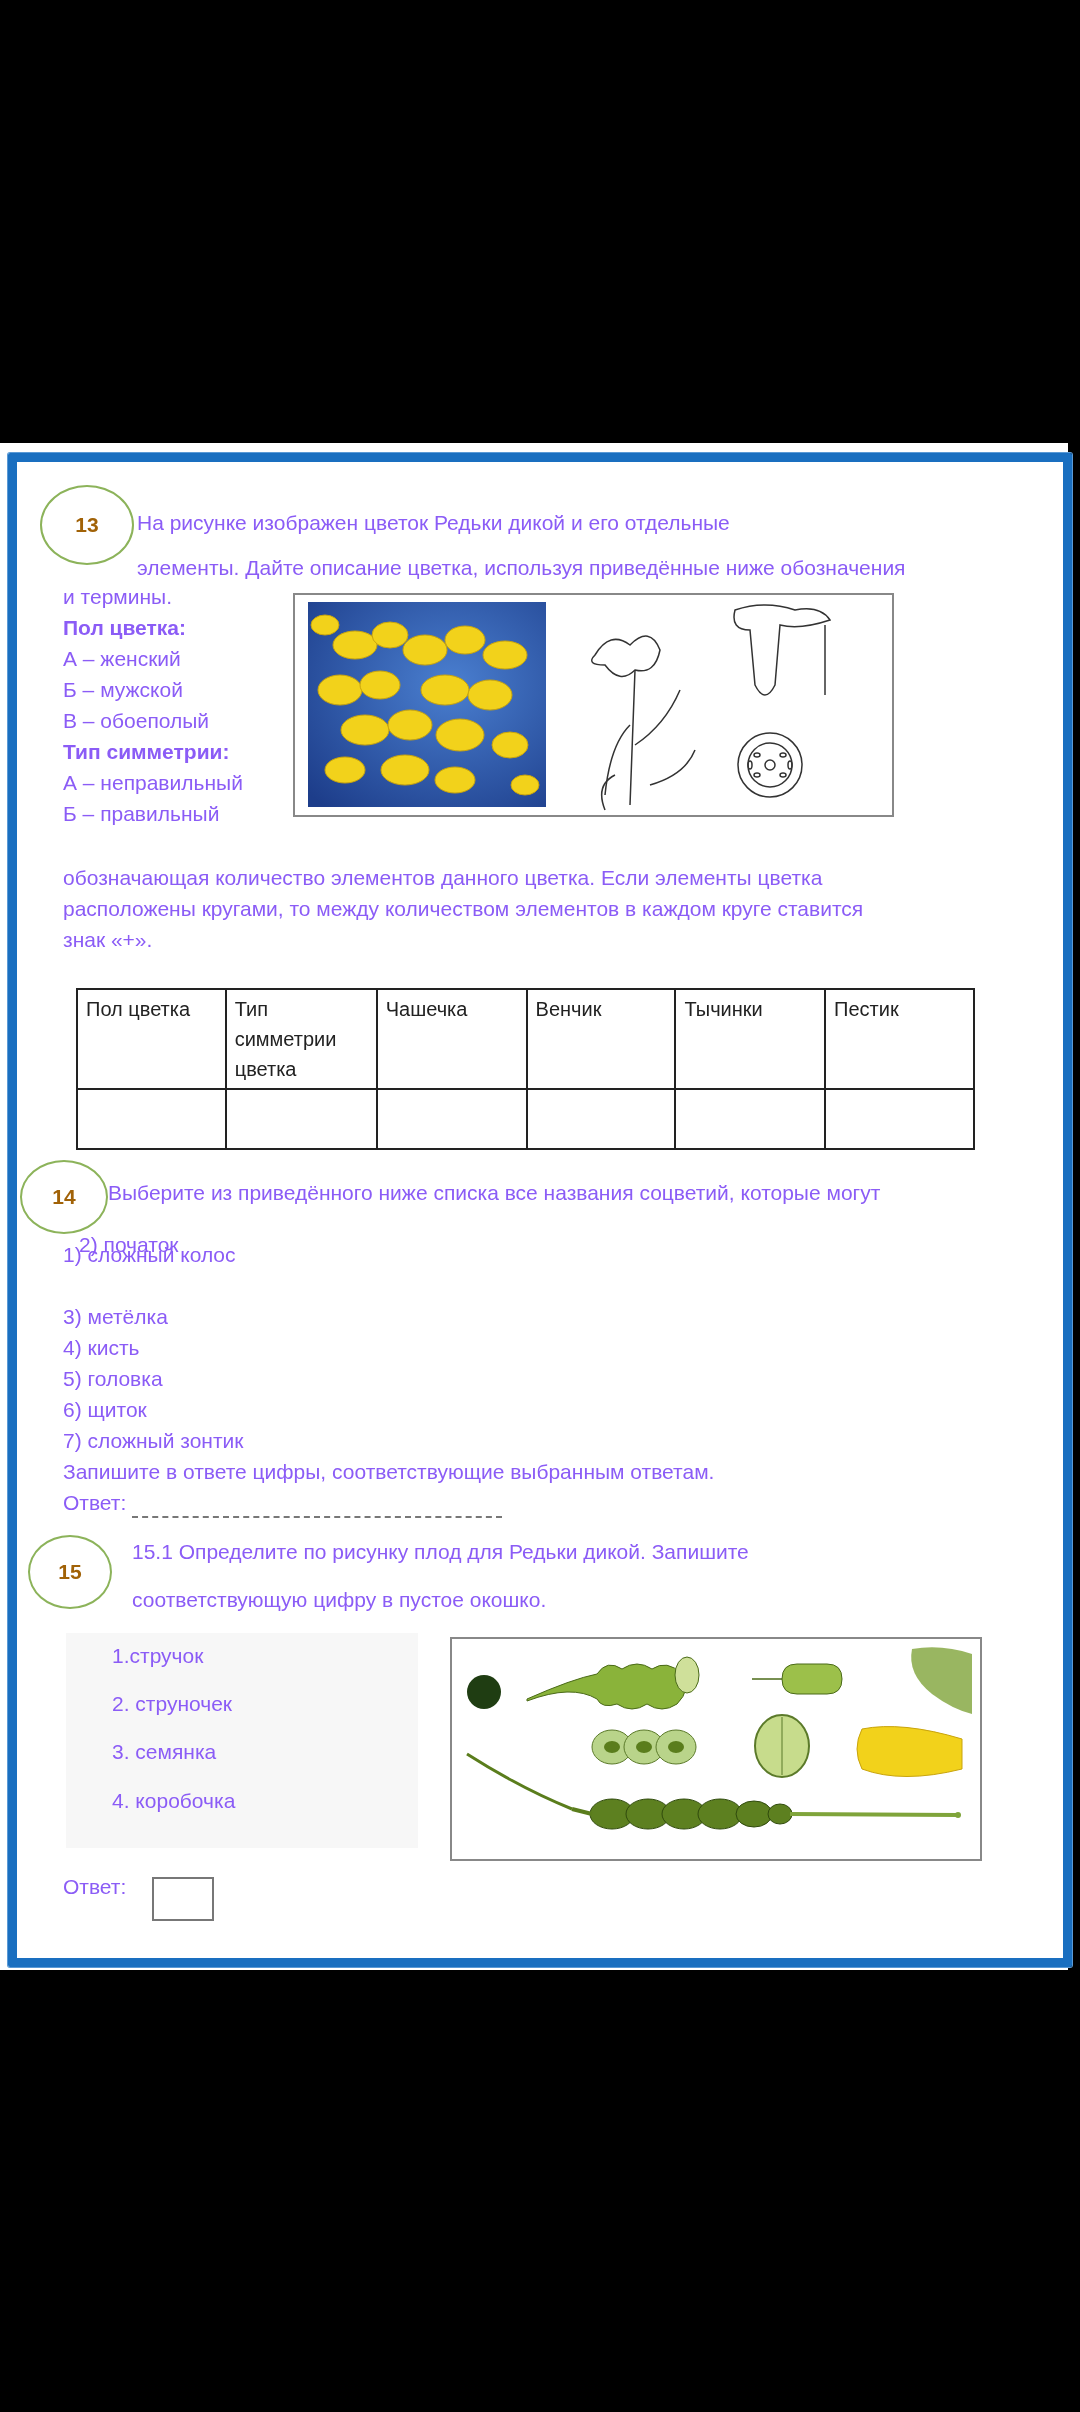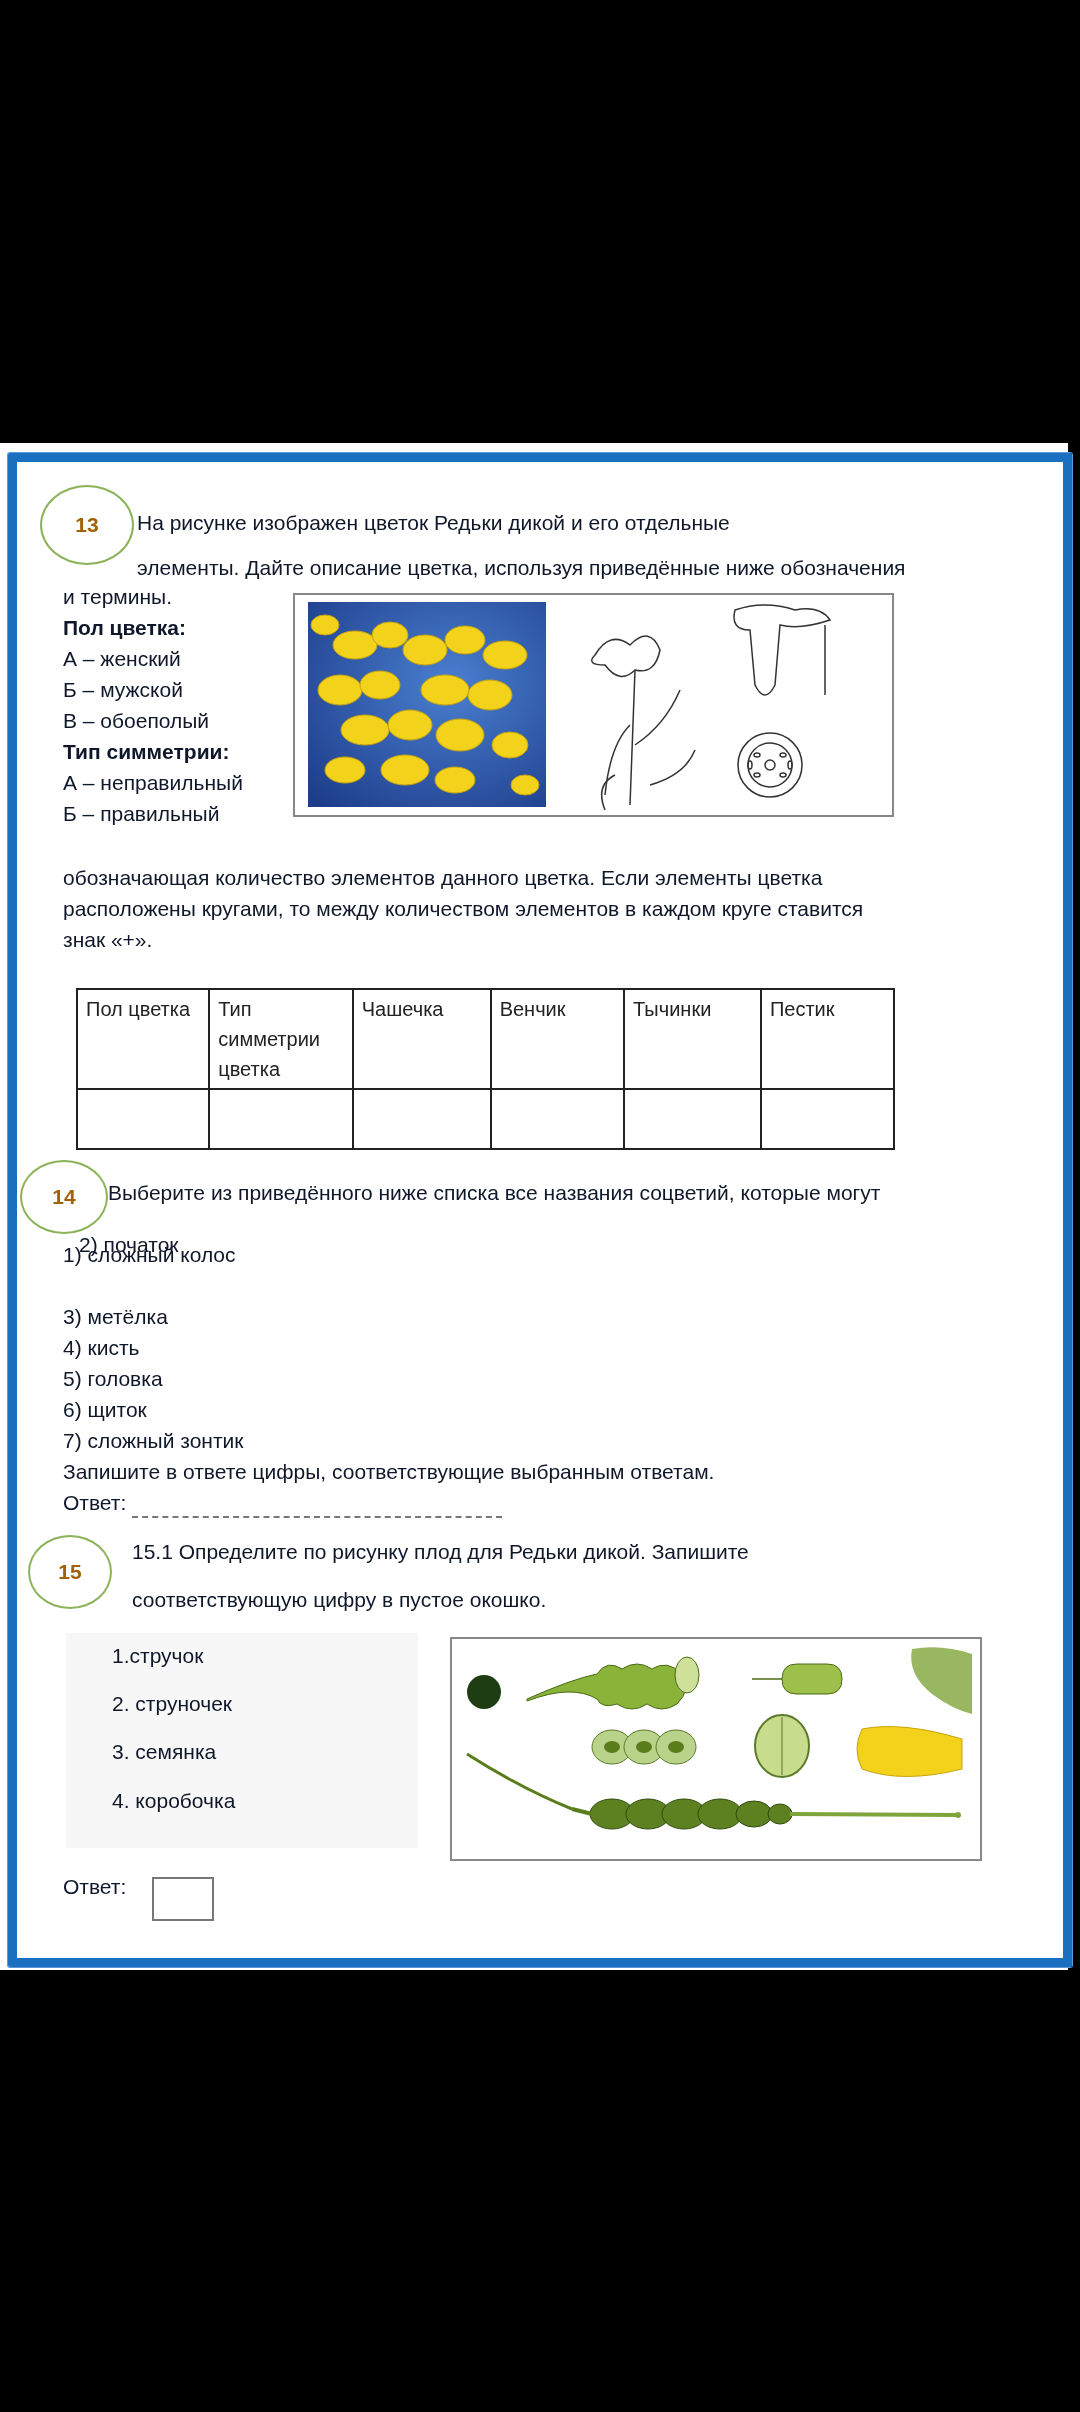--- a/index.html
+++ b/index.html
@@ -12,21 +12,21 @@
   .page {
     position: absolute; left: 0; top: 443px; width: 1068px; height: 1527px;
     background: #fff;
   }
   .frame {
     position: absolute; left: 8px; top: 10px; width: 1046px; height: 1496px;
     border: 9px solid #1a6fc0; border-radius: 2px;
     box-shadow: 0 0 0 1px #5b9ad6;
   }
   .abs { position: absolute; }
-  .txt { font-size: 21px; line-height: 31px; white-space: nowrap; color: #0f172a; }
+  .txt { font-size: 21px; line-height: 31px; white-space: nowrap; color: #8b5cf6; }
   .bold { font-weight: bold; }
   .qcircle {
     position: absolute; border: 2px solid #8cb35a; border-radius: 50%;
     display: flex; align-items: center; justify-content: center;
     font-weight: bold; font-size: 21px; color: #a16207; background: #fff;
   }
   .imgbox { position: absolute; border: 2px solid #888; background: #fff; overflow: hidden; }
   table.ans { position: absolute; border-collapse: collapse; }
   table.ans td {
     border: 2px solid #222; vertical-align: top;
@@ -102,21 +102,21 @@
         <ellipse cx="455" cy="170" rx="2" ry="4"></ellipse>
           <ellipse cx="495" cy="170" rx="2" ry="4"></ellipse>
       </g>
     </svg>
   </div>
 
   <div class="abs txt" style="left:63px; top:419px;">обозначающая количество элементов данного цветка. Если элементы цветка</div>
   <div class="abs txt" style="left:63px; top:450px;">расположены кругами, то между количеством элементов в каждом круге ставится</div>
   <div class="abs txt" style="left:63px; top:481px;">знак «+».</div>
 
-  <table class="ans" style="left:76px; top:545px; width:819px;">
+  <table class="ans" style="left:76px; top:545px; width:899px;">
     <tbody>
         <tr style="height:95px;">
       <td style="width:135px;"><span>Пол цветка</span></td>
       <td style="width:135px;">
         <div>Тип</div>
         <div>симметрии</div>
         <div>цветка</div>
       </td>
       <td style="width:135px;"><span>Чашечка</span></td>
       <td style="width:135px;"><span>Венчик</span></td>

